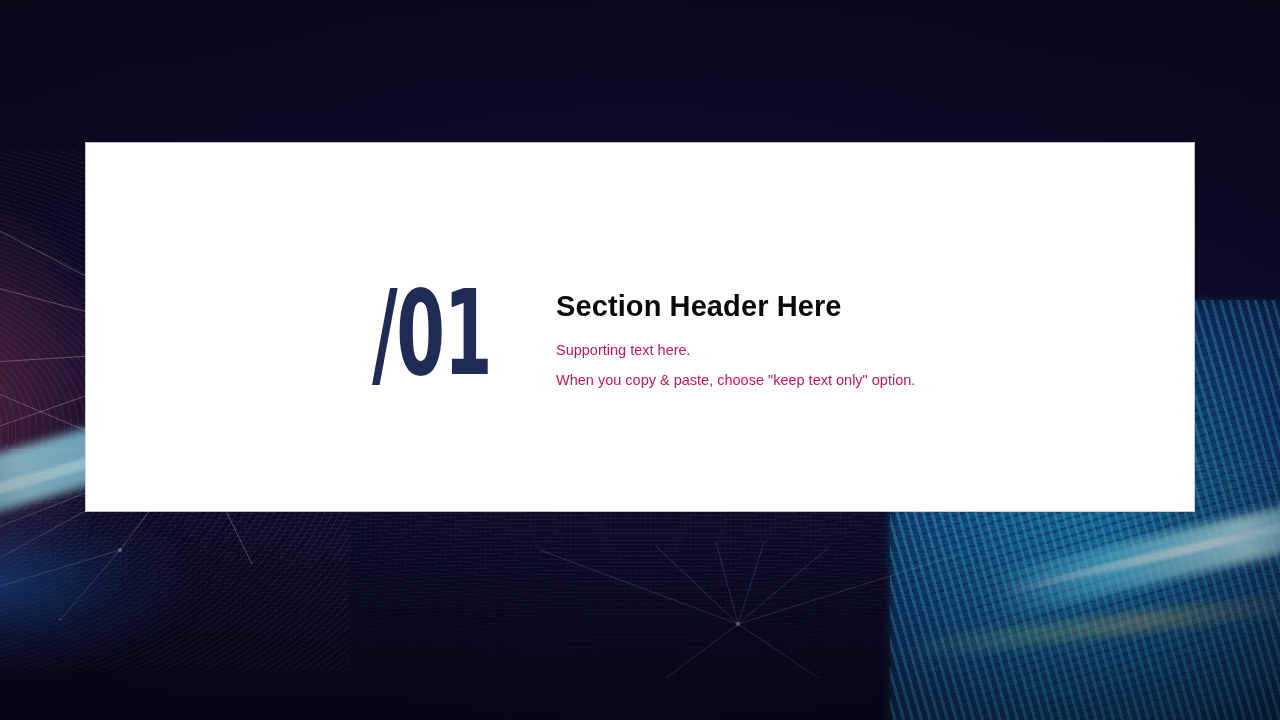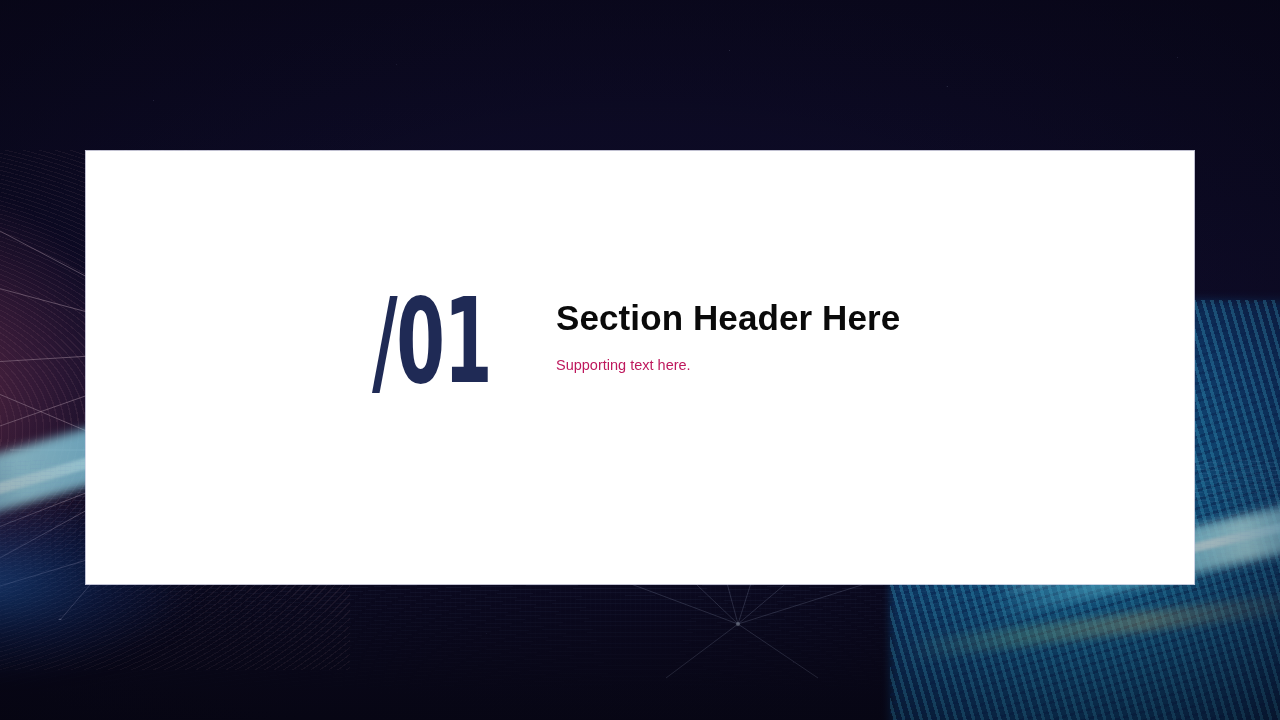--- a/index.html
+++ b/index.html
@@ -201,24 +201,23 @@
   }
   .vignette {
     position:absolute; inset:0;
     background:radial-gradient(ellipse 78% 70% at 50% 46%, rgba(0,0,0,0) 40%, rgba(4,3,14,.55) 100%);
   }
 
   
   #card {
     position:absolute;
     left:86px; top:143px;
-    width:1108px; height:433px;
+    width:1108px; height:368px;
     background:#ffffff;
     box-shadow:0 0 0 1px rgba(225,225,240,.85);
-    margin-top:8px;
   }
 
   
   .content-row {
     position:absolute;
     left:286px; top:136px;
     display:flex;
     align-items:flex-start;
   }
 
@@ -237,21 +236,21 @@
   }
 
   .text-block {
     margin-left:12px;
     padding-top:10px;
   }
 
   .section-header {
     font-family:"Liberation Sans", sans-serif;
     font-weight:700;
-    font-size:35px;
+    font-size:29px;
     line-height:1.18;
     color:#0a0a0a;
     letter-spacing:.1px;
     white-space:nowrap;
   }
 
   .supporting-line {
     font-family:"Liberation Sans", sans-serif;
     font-weight:400;
     font-size:14.5px;
@@ -335,18 +334,19 @@
     <div class="content-row">
 
       <div class="section-number">/01</div>
 
       <div class="text-block">
 
         <div class="section-header">Section Header Here</div>
 
         <div class="supporting-line first">Supporting text here.</div>
 
+        <div class="supporting-line second">When you copy &amp; paste, choose "keep text only" option.</div>
 
       </div>
     </div>
 
   </div>
 </div>
 
 </body></html>

